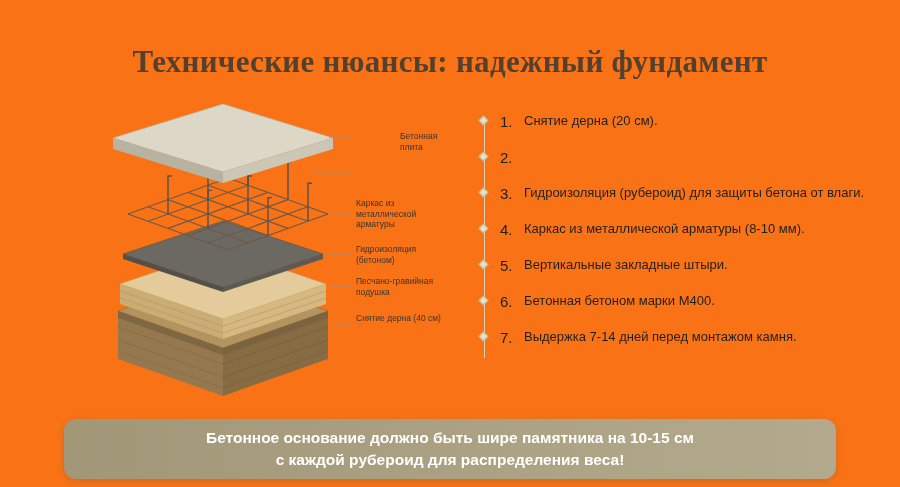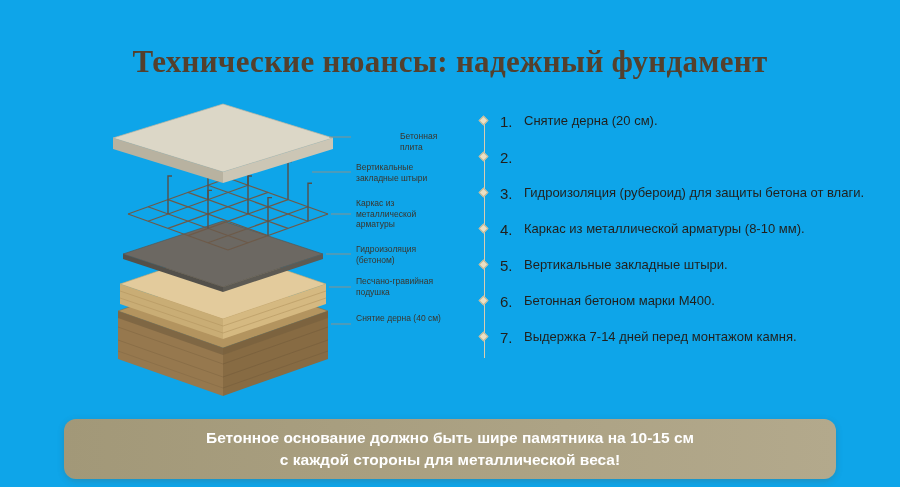--- a/index.html
+++ b/index.html
@@ -1,21 +1,21 @@
 <!DOCTYPE html>
 <html><head>
 <meta charset="utf-8">
 <style>
   * { margin:0; padding:0; box-sizing:border-box; }
   html,body { background:#e9e4d6; }
   body { font-family:"Liberation Sans", sans-serif; }
 
   .page {
     position:relative; width:900px; height:487px;
-    background:#0ea5e9; overflow:hidden;
+    background:#f97316; overflow:hidden;
   }
 
   .title {
     position:absolute; top:44px; left:0; width:100%;
     text-align:center;
     font-family:"Liberation Serif", serif;
     font-size:31px; font-weight:600; letter-spacing:.3px;
     color:#54402d;
   }
 
@@ -135,21 +135,20 @@
         <line x1="231" y1="41" x2="253" y2="41"></line>
         <line x1="214" y1="76" x2="253" y2="76"></line>
         <line x1="233" y1="118" x2="253" y2="118"></line>
         <line x1="228" y1="158" x2="253" y2="158"></line>
         <line x1="231" y1="191" x2="253" y2="191"></line>
         <line x1="233" y1="228" x2="253" y2="228"></line>
       </g>
     </svg>
 
     <div class="dlabel dl-0">Бетонная плита</div>
-    <div class="dlabel dl-1">Вертикальные закладные штыри</div>
     <div class="dlabel dl-2">Каркас из металлической арматуры</div>
     <div class="dlabel dl-3">Гидроизоляция (бетоном)</div>
     <div class="dlabel dl-4">Песчано-гравийная подушка</div>
     <div class="dlabel dl-5">Снятие дерна (40 см)</div>
   </div>
 
   <div class="steps">
     <div class="connector"></div>
 
     <div class="step">
@@ -197,16 +196,16 @@
       <span class="bullet-wrap">
           <span class="bullet"></span>
         </span>
       <span class="step-num">7.</span>
       <span class="step-text">Выдержка 7-14 дней перед монтажом камня.</span>
     </div>
   </div>
 
   <div class="banner">
     <div>Бетонное основание должно быть шире памятника на 10-15 см</div>
-    <div>с каждой стороны для металлической веса!</div>
+    <div>с каждой рубероид для распределения веса!</div>
   </div>
 
 </div>
 
 </body></html>

